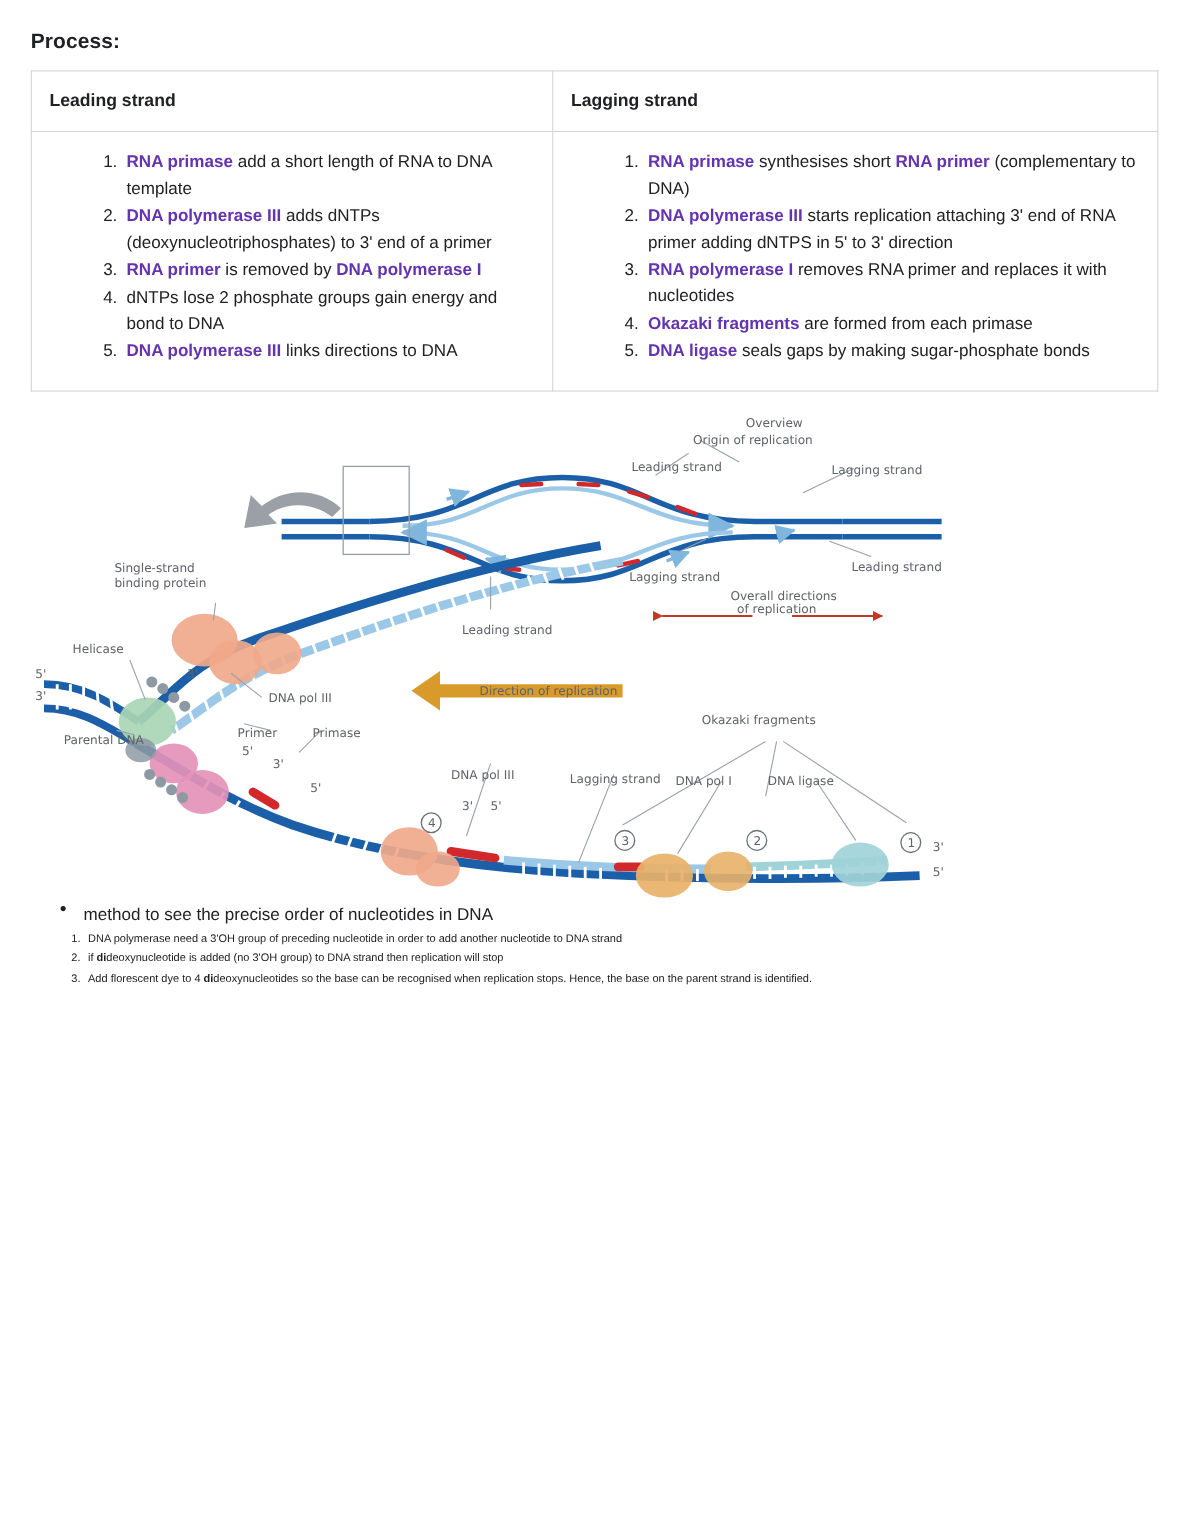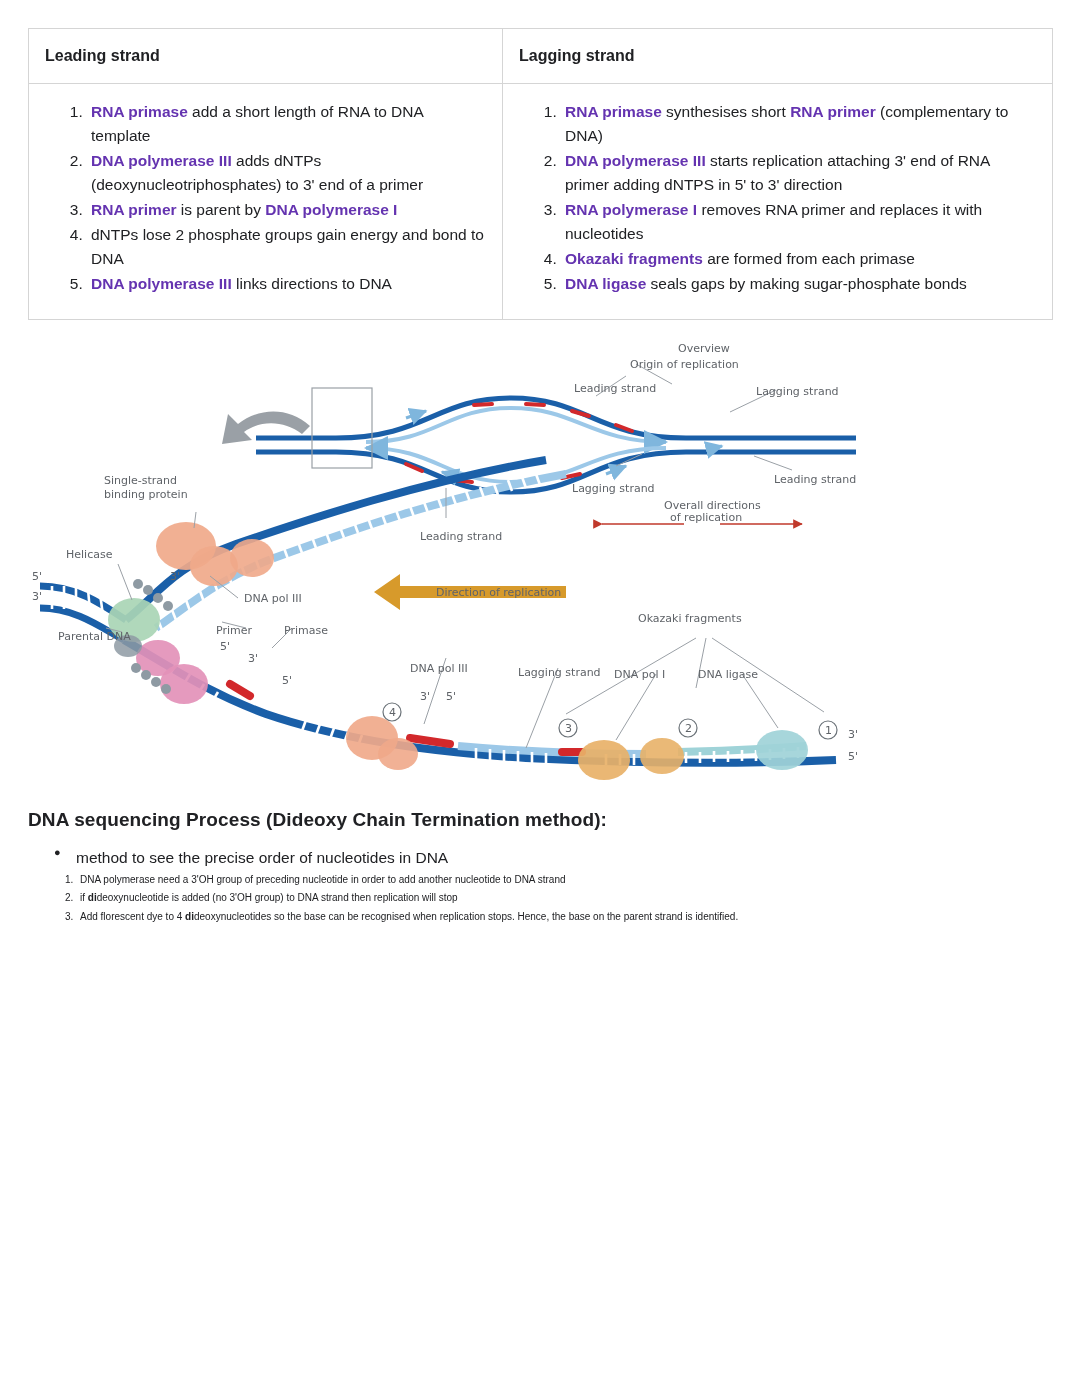--- a/index.html
+++ b/index.html
@@ -48,21 +48,21 @@
   table.process-table td { padding: 16px 16px 22px 16px; }
   col.c1 { width: 474px; }
   col.c2 { width: 550px; }
 
   ol.steps {
     margin: 0;
     padding-left: 42px;
     font-size: 15.5px;
     line-height: 1.55;
   }
-  ol.steps li { margin-bottom: 1px; padding-left: 4px; }
+  ol.steps li { margin-bottom: 1px; padding-left: 4px; margin-left: 24px; }
   .kw { color: #6433b0; font-weight: bold; }
 
   
   .figure-wrap {
     position: relative;
     width: 1024px;
     height: 455px;
     margin: 8px 0 0 -22px;
   }
   .figure-wrap svg { display: block; }
@@ -95,39 +95,40 @@
     line-height: 1.62;
   }
   ol.num-list li { margin-bottom: 2px; padding-left: 4px; }
   .b { font-weight: bold; }
 </style>
 </head>
 <body>
 
 <div class="page">
 
+  <h2 class="section-title">Process:</h2>
 
   <table class="process-table">
     <colgroup>
         <col class="c1">
         <col class="c2">
       </colgroup>
     <thead>
       <tr>
         <th>Leading strand</th>
         <th>Lagging strand</th>
       </tr>
     </thead>
     <tbody>
       <tr>
         <td>
           <ol class="steps" id="leading-list">
               <li><span class="kw">RNA primase</span><span> add a short length of RNA to DNA template</span></li>
               <li><span class="kw">DNA polymerase III</span><span> adds dNTPs (deoxynucleotriphosphates) to 3' end of a primer</span></li>
-              <li><span class="kw">RNA primer</span><span> is parent by </span><span class="kw">DNA polymerase I</span></li>
+              <li><span class="kw">RNA primer</span><span> is removed by </span><span class="kw">DNA polymerase I</span></li>
               <li><span>dNTPs lose 2 phosphate groups gain energy and bond to DNA</span></li>
               <li><span class="kw">DNA polymerase III</span><span> links directions to DNA</span></li>
             </ol>
         </td>
         <td>
           <ol class="steps" id="lagging-list">
               <li><span class="kw">RNA primase</span><span> synthesises short </span><span class="kw">RNA primer</span><span> (complementary to DNA)</span></li>
               <li><span class="kw">DNA polymerase III</span><span> starts replication attaching 3' end of RNA primer adding dNTPS in 5' to 3' direction</span></li>
               <li><span class="kw">RNA polymerase I</span><span> removes RNA primer and replaces it with nucleotides</span></li>
               <li><span class="kw">Okazaki fragments</span><span> are formed from each primase</span></li>
@@ -372,21 +373,20 @@
         <text class="fig-label" x="242" y="334">3'</text>
         <text class="fig-label" x="276" y="356">5'</text>
         <text class="fig-label" x="414" y="372">3'</text>
         <text class="fig-label" x="440" y="372">5'</text>
         <text class="fig-label" x="842" y="410">3'</text>
         <text class="fig-label" x="842" y="432">5'</text>
       </g>
     </svg>
   </div>
 
-  <h2 class="section-title-2">DNA sequencing Process (Dideoxy Chain Termination method):</h2>
 
   <ul class="dot-list" id="seq-bullets">
       <li><span>method to see the precise order of nucleotides in DNA</span></li>
     </ul>
   <ol class="num-list" id="seq-numbered">
       <li><span>DNA polymerase need a 3'OH group of preceding nucleotide in order to add another nucleotide to DNA strand</span></li>
       <li><span>if </span><span class="b">di</span><span>deoxynucleotide is added (no 3'OH group) to DNA strand then replication will stop</span></li>
       <li><span>Add florescent dye to 4 </span><span class="b">di</span><span>deoxynucleotides so the base can be recognised when replication stops. Hence, the base on the parent strand is identified.</span></li>
     </ol>
 

